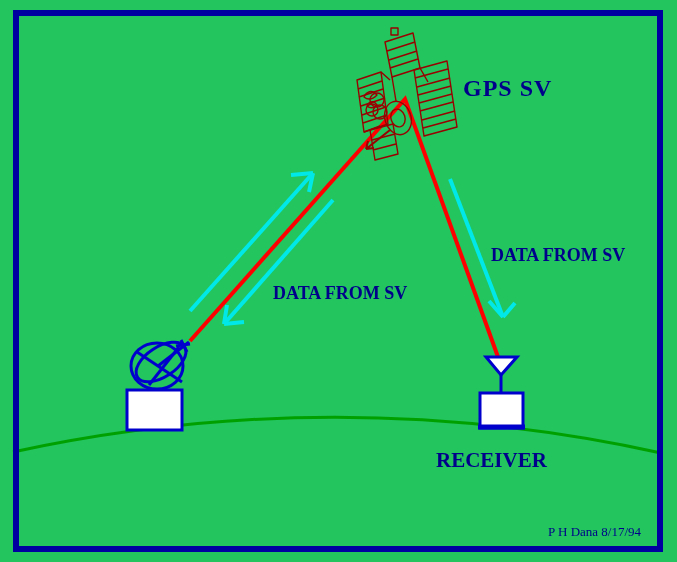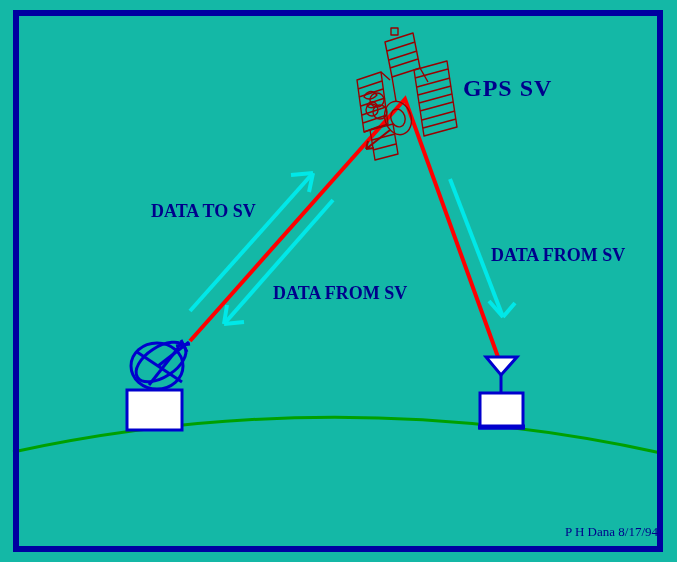--- a/index.html
+++ b/index.html
@@ -1,32 +1,32 @@
 <!DOCTYPE html>
 <html style="--color-border: #0000A0; --color-label: #00008B; --color-signal: #FF0000; --color-arrow: #00E8E8; --color-ground: #00A000; --color-satellite: #990000; --color-equipment: #0000CD;"><head>
 <meta charset="utf-8">
 <style>
   html,body{margin:0;padding:0;background:#fff;}
   .stage{
-    position:relative;width:677px;height:562px;background:#14b8a6;overflow:hidden;
+    position:relative;width:677px;height:562px;background:#22c55e;overflow:hidden;
     font-family:"Liberation Serif","DejaVu Serif",serif;
   }
   .stage svg{position:absolute;left:0;top:0;}
   .lbl{
     position:absolute;color:var(--color-label,#00008B);font-weight:bold;
     line-height:1;white-space:nowrap;
   }
   .lbl-gps-sv{left:463px;top:76px;font-size:24px;letter-spacing:1px;}
   .lbl-data-to-sv{left:151px;top:202px;font-size:18px;}
   .lbl-data-from-station{left:273px;top:284px;font-size:18px;}
   .lbl-data-from-receiver{left:491px;top:246px;font-size:18px;}
   .lbl-station{left:41px;top:452px;font-size:20px;}
   .lbl-receiver{left:436px;top:450px;font-size:21px;}
   .lbl-title{left:168px;top:492px;width:340px;text-align:center;font-size:37px;font-weight:normal;}
-  .lbl-attribution{left:548px;top:525px;width:110px;text-align:right;font-size:13px;font-weight:normal;}
+  .lbl-attribution{left:548px;top:525px;width:110px;text-align:left;font-size:13px;font-weight:normal;}
 
   .stroke-border{stroke:var(--color-border,#0000A0);}
   .stroke-signal{stroke:var(--color-signal,#FF0000);}
   .stroke-arrow{stroke:var(--color-arrow,#00EEEE);}
   .stroke-ground{stroke:var(--color-ground,#00A000);}
   .stroke-sat{stroke:var(--color-satellite,#990000);}
   .stroke-equip{stroke:var(--color-equipment,#0000CD);}
 </style>
 </head>
 <body>
@@ -98,23 +98,23 @@
     <g class="stroke-equip" fill="#ffffff" stroke-width="3">
       <path d="M486,357 L517,357 L501,375 Z"></path>
       <path d="M501,375 L501,393" fill="none"></path>
     </g>
 
     <rect x="16" y="13" width="644" height="536" fill="none" class="stroke-border" stroke-width="6"></rect>
   </svg>
 
   <div class="lbl lbl-gps-sv">GPS SV</div>
 
-  <div class="lbl lbl-data-to-sv">DATA TO SV</div>
 
   <div class="lbl lbl-data-from-station">DATA FROM SV</div>
 
   <div class="lbl lbl-data-from-receiver">DATA FROM SV</div>
 
 
+  <div class="lbl lbl-receiver">RECEIVER</div>
 
 
   <div class="lbl lbl-attribution">P H Dana 8/17/94</div>
 </div>
 
 </body></html>

